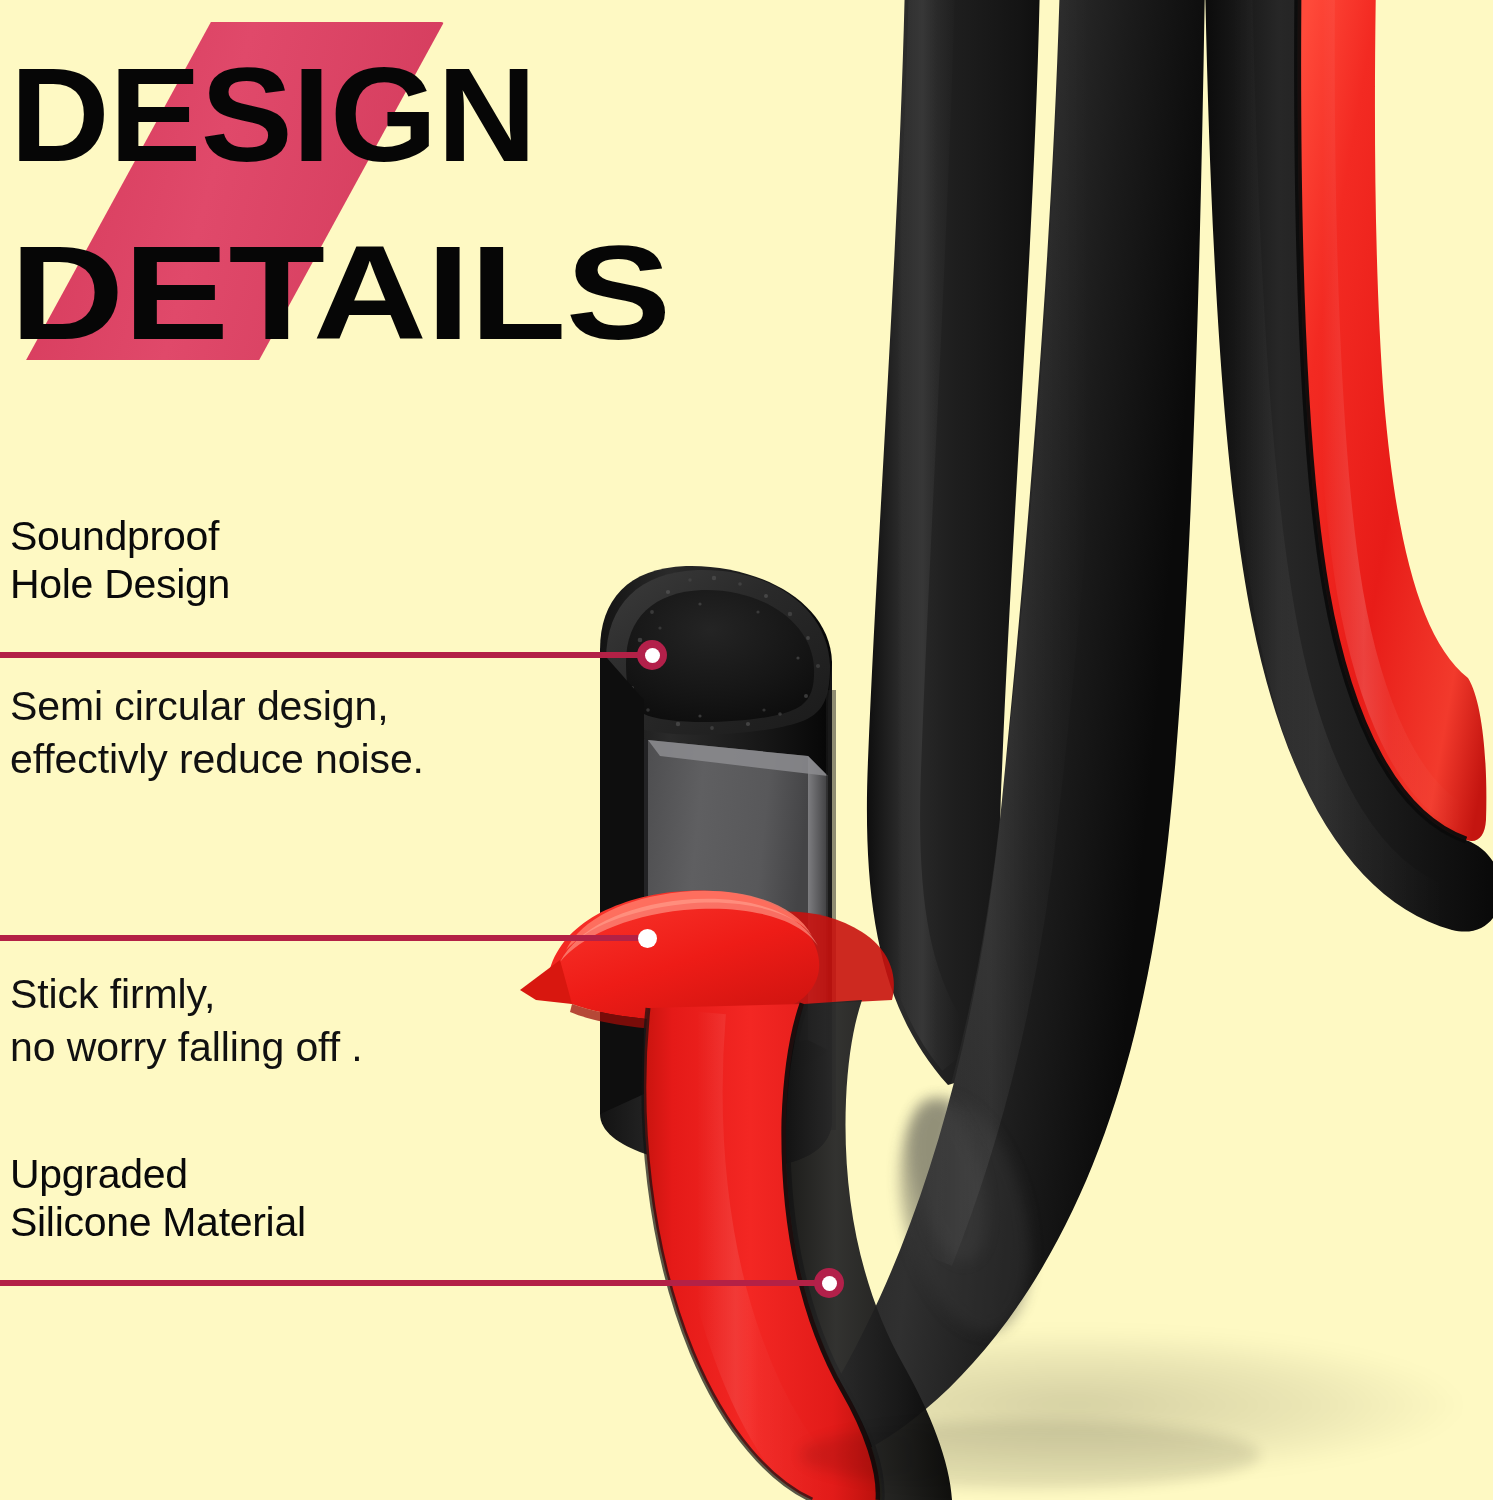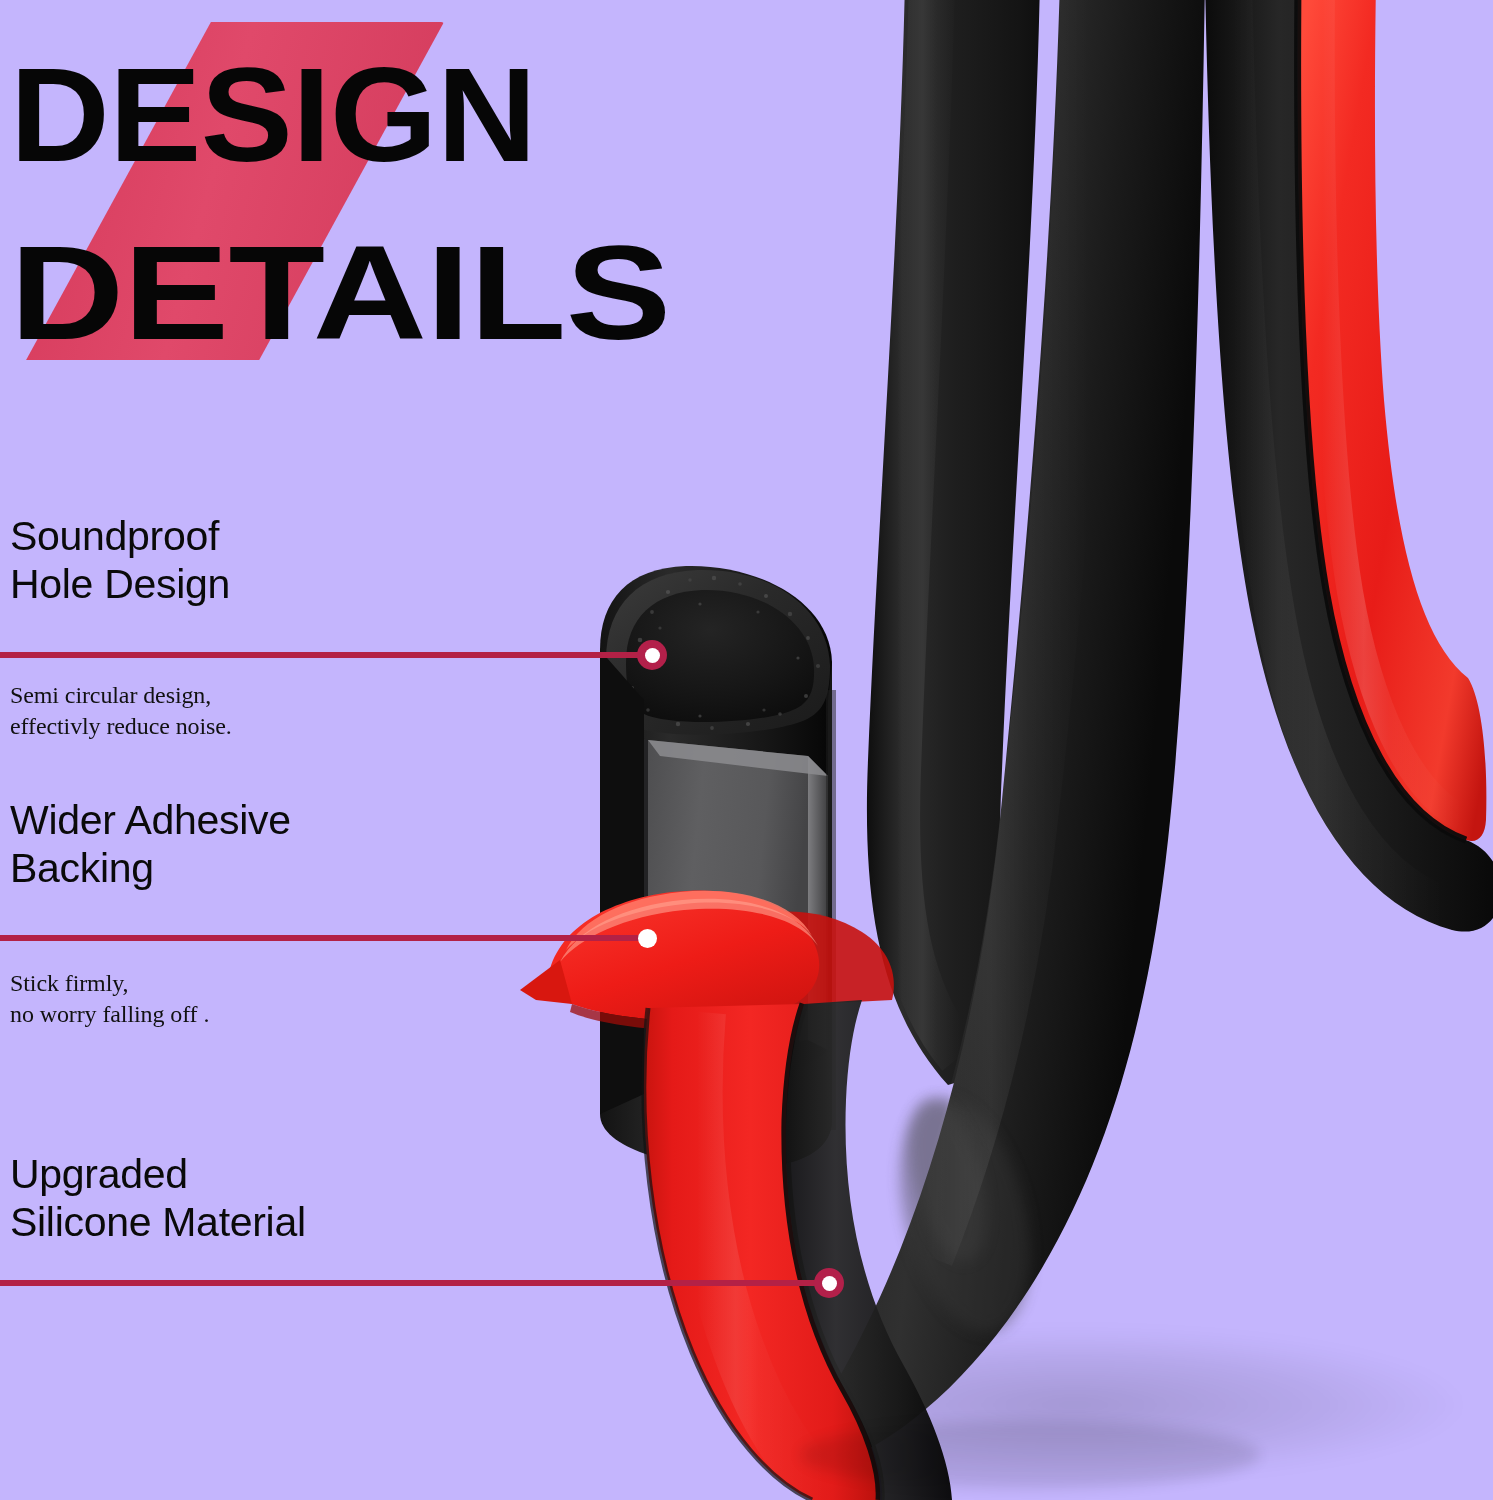--- a/index.html
+++ b/index.html
@@ -9,21 +9,21 @@
     height: 1500px;
     background: #ffffff;
     font-family: "Liberation Sans", sans-serif;
     overflow: hidden;
   }
 
   #page {
     position: relative;
     width: 1493px;
     height: 1500px;
-    background: #c4b5fd;
+    background: #fef9c3;
   }
 
   
   #header-block {
     position: absolute;
     left: 0; top: 0;
     width: 760px; height: 380px;
   }
 
   #title-badge-shape {
@@ -73,28 +73,27 @@
   .feature-heading {
     font-size: 41px;
     font-weight: 400;
     color: #0a0a0a;
     line-height: 1.18;
     letter-spacing: -0.3px;
     white-space: pre-line;
   }
 
   .feature-body {
-    font-size: 24px;
+    font-size: 41px;
     font-weight: 400;
     color: #111111;
     line-height: 1.30;
     letter-spacing: -0.1px;
     white-space: pre-line;
     margin-top: 13px;
-    font-family: Liberation Serif, serif;
   }
 
   
   .leader-line {
     position: absolute;
     height: 6px;
     background: #B32146;
     left: 0;
   }
 
@@ -443,24 +442,20 @@
     <div class="feature-heading">Soundproof
 Hole Design</div>
   </div>
   <div class="leader-line" style="top:652px; width:655px;"></div>
   <div class="leader-dot" style="left:637px; top:640px;"></div>
   <div class="feature" style="top:667px;">
     <div class="feature-body">Semi circular design,
 effectivly reduce noise.</div>
   </div>
 
-  <div class="feature" style="top:796px;">
-    <div class="feature-heading">Wider Adhesive
-Backing</div>
-  </div>
   <div class="leader-line" style="top:935px; width:648px;"></div>
   <div class="leader-dot plain" style="left:632px; top:923px;"></div>
   <div class="feature" style="top:1150px;">
     <div class="feature-heading">Upgraded
 Silicone Material</div>
   </div>
 
   <div class="feature" style="top:955px;">
     <div class="feature-body">Stick firmly,
 no worry falling off .</div>

